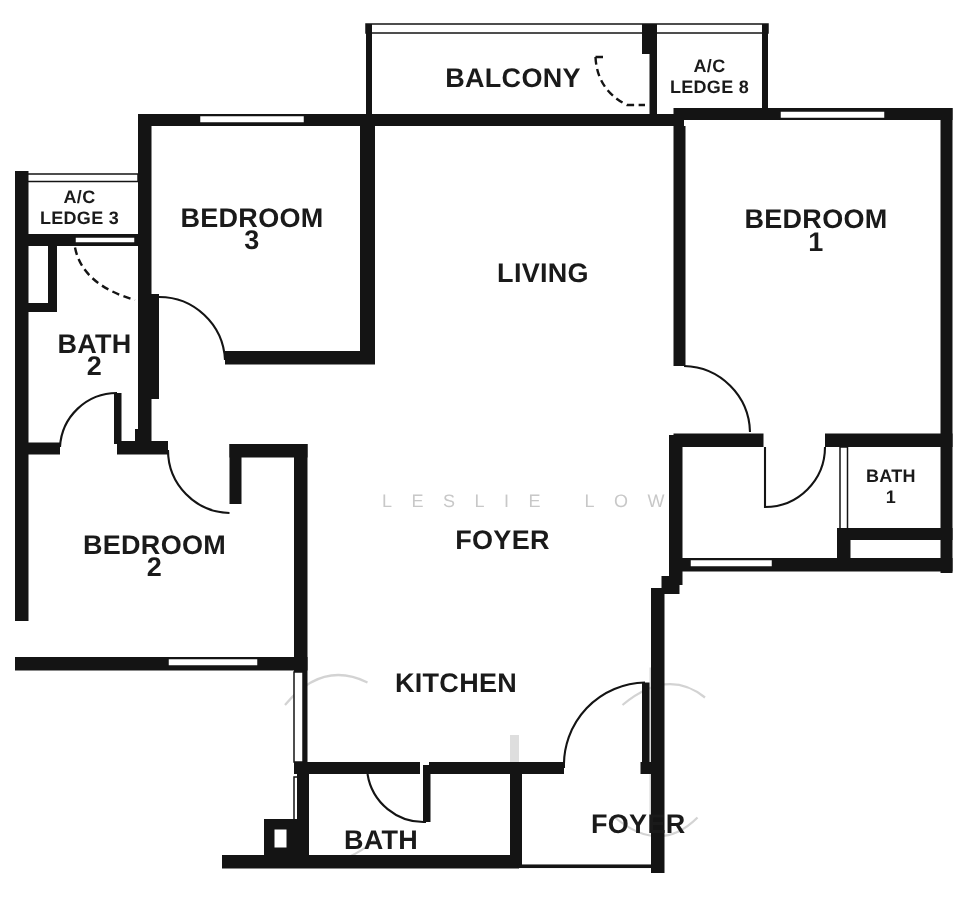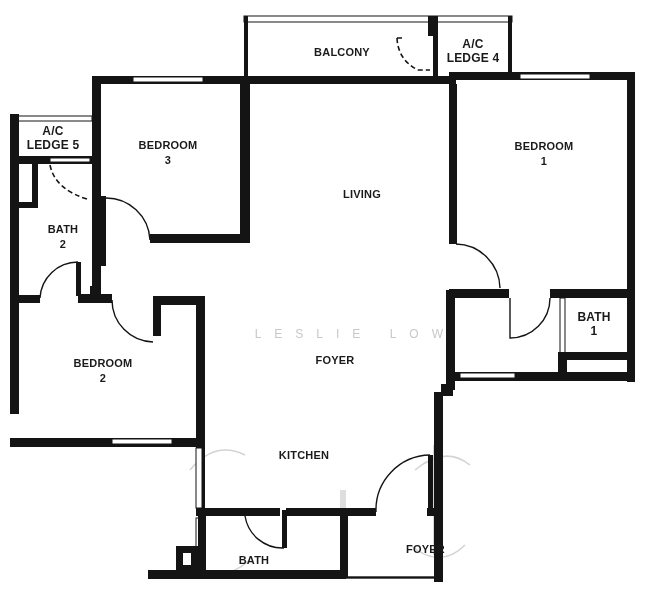--- a/index.html
+++ b/index.html
@@ -2,21 +2,21 @@
 <html><head>
   <meta charset="utf-8">
   <style>
     html, body { margin: 0; padding: 0; background: #ffffff; }
     body { width: 653px; height: 600px; overflow: hidden; position: relative; font-family: "Liberation Sans", sans-serif; }
     #plan { position: absolute; left: 0; top: 0; width: 653px; height: 600px; }
     .wall { fill: #141414; }
     .win { fill: #ffffff; stroke: #141414; stroke-width: 1; }
     .thin { fill: none; stroke: #141414; stroke-width: 1.4; }
     .dash { fill: none; stroke: #141414; stroke-width: 1.6; stroke-dasharray: 5 3; }
-    .lbl { position: absolute; font-weight: bold; font-size: 11px; color: #1a1a1a; text-align: center; line-height: 15px; letter-spacing: 0.2px; white-space: nowrap; transform: translateX(-50%); }
+    .lbl { position: absolute; font-weight: bold; font-size: 18px; color: #1a1a1a; text-align: center; line-height: 15px; letter-spacing: 0.2px; white-space: nowrap; transform: translateX(-50%); }
     .lbl-small { font-size: 12px; line-height: 14px; }
     .wm { position: absolute; left: 186px; top: 327px; width: 270px; font-size: 12px; letter-spacing: 13px; color: #c8c8c8; white-space: nowrap; text-align: right; }
     .wm-arc { fill: none; stroke: #c8c8c8; stroke-width: 1.5; opacity: 0.8; }
   </style>
 </head>
 <body>
 
 <svg id="plan" viewBox="0 0 653 600" xmlns="http://www.w3.org/2000/svg">
 
   <g>
@@ -113,39 +113,39 @@
 </svg>
 
 <div class="wm">LESLIE LOW</div>
 
 <div class="lbl" style="left:342px; top:45px;">
   <span>BALCONY</span>
 </div>
 
 <div class="lbl lbl-small" style="left:473px; top:37px;">
   <div>A/C</div>
-  <div>LEDGE 4</div>
+  <div>LEDGE 8</div>
 </div>
 
 <div class="lbl lbl-small" style="left:53px; top:124px;">
   <div>A/C</div>
-  <div>LEDGE 5</div>
+  <div>LEDGE 3</div>
 </div>
 
 <div class="lbl" style="left:168px; top:138px;">
   <div>BEDROOM</div>
   <div>3</div>
 </div>
 
 <div class="lbl" style="left:544px; top:139px;">
   <div>BEDROOM</div>
   <div>1</div>
 </div>
 
-<div class="lbl" style="left:338px; top:187px;padding-left:48px;">
+<div class="lbl" style="left:338px; top:175px;padding-left:48px;">
   <span>LIVING</span>
 </div>
 
 <div class="lbl" style="left:63px; top:222px;">
   <div>BATH</div>
   <div>2</div>
 </div>
 
 <div class="lbl lbl-small" style="left:594px; top:310px;">
   <div>BATH</div>

